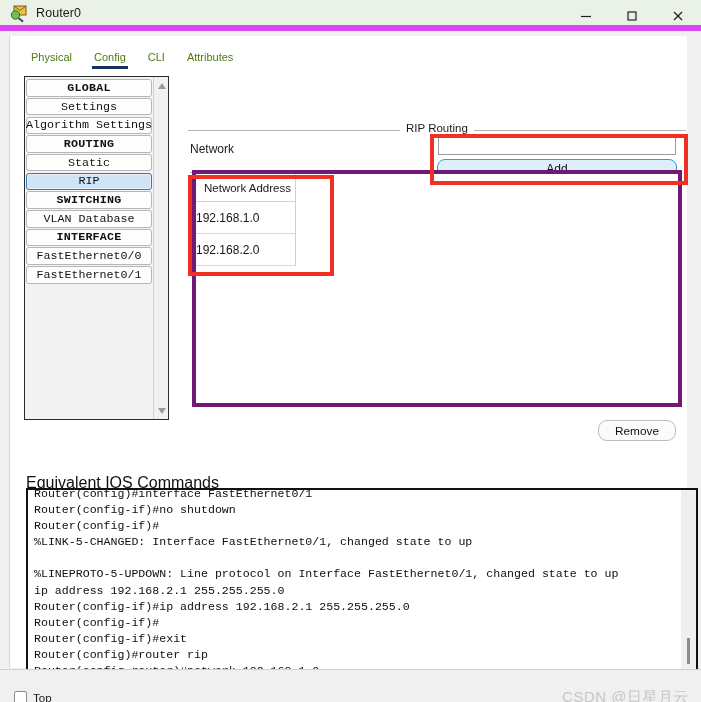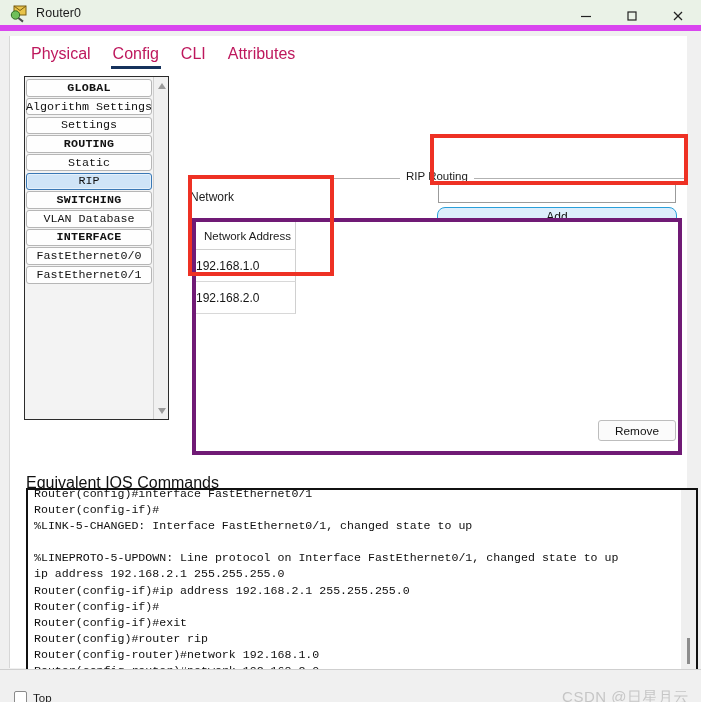--- a/index.html
+++ b/index.html
@@ -62,22 +62,22 @@
   
   .tabs {
     position: absolute; left: 10px; top: 6px;
     height: 28px;
     display: flex; align-items: flex-end;
     background: #ffffff;
   }
   .tab {
     position: relative;
     padding: 2px 11px 7px 11px;
-    font-size: 16px;
-    color: #be185d;
+    font-size: 11px;
+    color: #4d7c0f;
     cursor: default;
   }
   .tab.active::after {
     content: "";
     position: absolute;
     left: 9px; right: 9px; bottom: 1px;
     height: 3px; background: #16325c;
   }
 
   
@@ -128,21 +128,21 @@
     width: 0; height: 0;
     border-left: 4.5px solid transparent;
     border-right: 4.5px solid transparent;
   }
   .tri.up { border-bottom: 6px solid #9a9a9a; }
   .tri.down { border-top: 6px solid #9a9a9a; }
 
   
   .rip-group {
     position: absolute; left: 178px; top: 94px;
-    width: 498px; height: 288px; margin-top: 48px;
+    width: 498px; height: 288px;
   }
   .grp-line {
     position: absolute; left: 0; top: 0;
     width: 100%; height: 1px; background: #b2b2b2;
   }
   .grp-title {
     position: absolute; top: -8px; left: 212px;
     padding: 0 6px;
     background: #ffffff;
     font-size: 11.5px; color: #1b1b1b;
@@ -202,21 +202,21 @@
     border-right: 1px solid #d0d0d0;
     display: flex; align-items: center;
     font-size: 12px; color: #151515;
   }
 
   .remove-btn {
     position: absolute; left: 588px; top: 384px;
     width: 78px; height: 21px;
     background: #fbfbfb;
     border: 1px solid #bdbdbd;
-    border-radius: 3px;
+    border-radius: 9px;
     font-size: 11.8px; color: #111;
     display: flex; align-items: center; justify-content: center;
     cursor: default;
   }
 
   
   .redbox {
     position: absolute;
     border: 4px solid #ee3124;
     pointer-events: none;
@@ -329,24 +329,24 @@
         <div class="tab"><span>CLI</span></div>
         <div class="tab"><span>Attributes</span></div>
       </div>
 
       <div class="sidebar-wrap">
         <div class="sidebar-list">
           <div class="side-item header">
               <span>GLOBAL</span>
             </div>
           <div class="side-item">
+              <span>Settings</span>
+            </div>
+          <div class="side-item">
               <span>Algorithm Settings</span>
-            </div>
-          <div class="side-item">
-              <span>Settings</span>
             </div>
           <div class="side-item header">
               <span>ROUTING</span>
             </div>
           <div class="side-item">
               <span>Static</span>
             </div>
           <div class="side-item selected">
               <span>RIP</span>
             </div>
@@ -402,20 +402,21 @@
         <span>Remove</span>
       </div>
 
       <div class="redbox" id="redbox-table"></div>
       <div class="redbox" id="redbox-add"></div>
 
       <div class="ios-label">Equivalent IOS Commands</div>
       <div class="ios-box">
         <div class="ios-inner">
           <div class="ios-line">Router(config)#interface FastEthernet0/1</div>
+          <div class="ios-line">Router(config-if)#no shutdown</div>
           <div class="ios-line">Router(config-if)#</div>
           <div class="ios-line">%LINK-5-CHANGED: Interface FastEthernet0/1, changed state to up</div>
           <div class="ios-line">&nbsp;</div>
           <div class="ios-line">%LINEPROTO-5-UPDOWN: Line protocol on Interface FastEthernet0/1, changed state to up</div>
           <div class="ios-line">ip address 192.168.2.1 255.255.255.0</div>
           <div class="ios-line">Router(config-if)#ip address 192.168.2.1 255.255.255.0</div>
           <div class="ios-line">Router(config-if)#</div>
           <div class="ios-line">Router(config-if)#exit</div>
           <div class="ios-line">Router(config)#router rip</div>
           <div class="ios-line">Router(config-router)#network 192.168.1.0</div>

